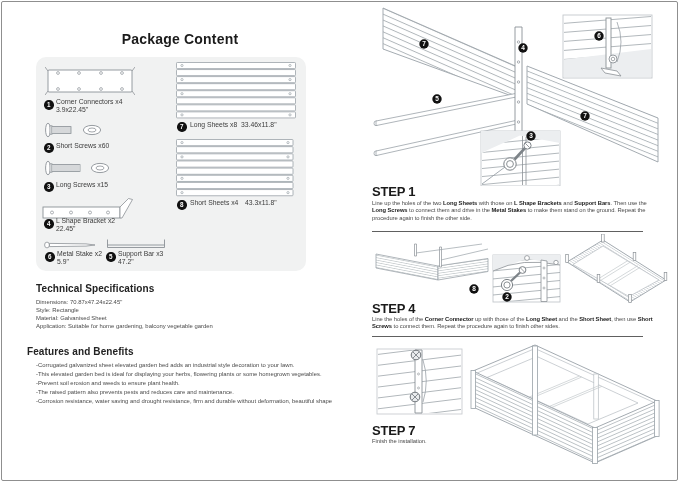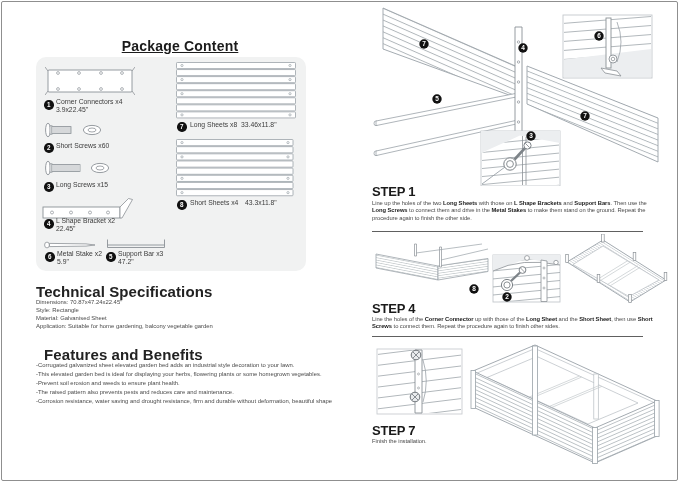--- a/index.html
+++ b/index.html
@@ -5,33 +5,33 @@
   * { margin:0; padding:0; box-sizing:border-box; }
   html,body { width:679px; height:482px; }
   body {
     position:relative; overflow:hidden; background:#fff;
     font-family:"Liberation Sans", sans-serif; color:#3c3c3c;
     -webkit-font-smoothing:antialiased;
   }
   .frame { position:absolute; inset:1px; border:1.5px solid #8f8f8f; border-radius:2px; pointer-events:none; }
   .abs { position:absolute; }
 
-  .pkg-title { left:40px; top:38px; width:280px; text-align:center;
-    font-size:14px; font-weight:bold; color:#1b1b1b; letter-spacing:.2px;text-decoration:underline; }
+  .pkg-title { left:40px; top:31px; width:280px; text-align:center;
+    font-size:14px; font-weight:bold; color:#1b1b1b; letter-spacing:.2px; }
 
   .panel { left:36px; top:57px; width:270px; height:214px;
     background:#f1f2f2; border-radius:10px; }
 
   .badge { width:9.5px; height:9.5px; border-radius:50%; background:#111;
     color:#fff; font-size:6.3px; font-weight:bold; display:flex;
     align-items:center; justify-content:center; line-height:1; }
 
   .lbl { font-size:6.8px; line-height:7.8px; color:#3c3c3c; white-space:nowrap; }
 
-  .sec-head { font-size:15px; font-weight:bold; color:#222; letter-spacing:.1px; }
+  .sec-head { font-size:10px; font-weight:bold; color:#222; letter-spacing:.1px; }
   .sec-lines { font-size:5.9px; line-height:8px; color:#4a4a4a; white-space:nowrap; }
   .feat-lines { line-height:9.1px; }
 
   .step-head { font-size:13px; font-weight:600; color:#1a1a1a; letter-spacing:-0.2px; }
   .para { font-size:5.8px; line-height:7.3px; color:#4a4a4a; letter-spacing:-0.05px; }
   .para .b { font-weight:bold; color:#222; }
   .hr { height:1px; background:#606060; }
   svg { display:block; }
   svg text { font-family:"Liberation Sans", sans-serif; }
 </style>
@@ -202,21 +202,21 @@
 </div>
 
 <div class="abs sec-head" style="left:36px;top:283px">Technical Specifications</div>
 <div class="abs sec-lines" style="left:36px;top:298px">
   <div>Dimensions:  70.87x47.24x22.45"</div>
   <div>Style: Rectangle</div>
   <div>Material: Galvanised Sheet</div>
   <div>Application: Suitable for home gardening, balcony vegetable garden</div>
 </div>
 
-<div class="abs sec-head" style="left:44px;top:346px">Features and Benefits</div>
+<div class="abs sec-head" style="left:27px;top:346px">Features and Benefits</div>
 <div class="abs sec-lines feat-lines" style="left:36px;top:361px">
   <div>-Corrugated galvanized sheet elevated garden bed adds an industrial style decoration to your lawn.</div>
   <div>-This elevated garden bed is ideal for displaying your herbs, flowering plants or some homegrown vegetables.</div>
   <div>-Prevent soil erosion and weeds to ensure plant health.</div>
   <div>-The raised pattern also prevents pests and reduces care and maintenance.</div>
   <div>-Corrosion resistance, water saving and drought resistance, firm and durable without deformation, beautiful shape</div>
 </div>
 
 <svg class="abs" style="left:370px;top:2px" width="300" height="184" viewBox="0 0 300 184">
   <defs>

